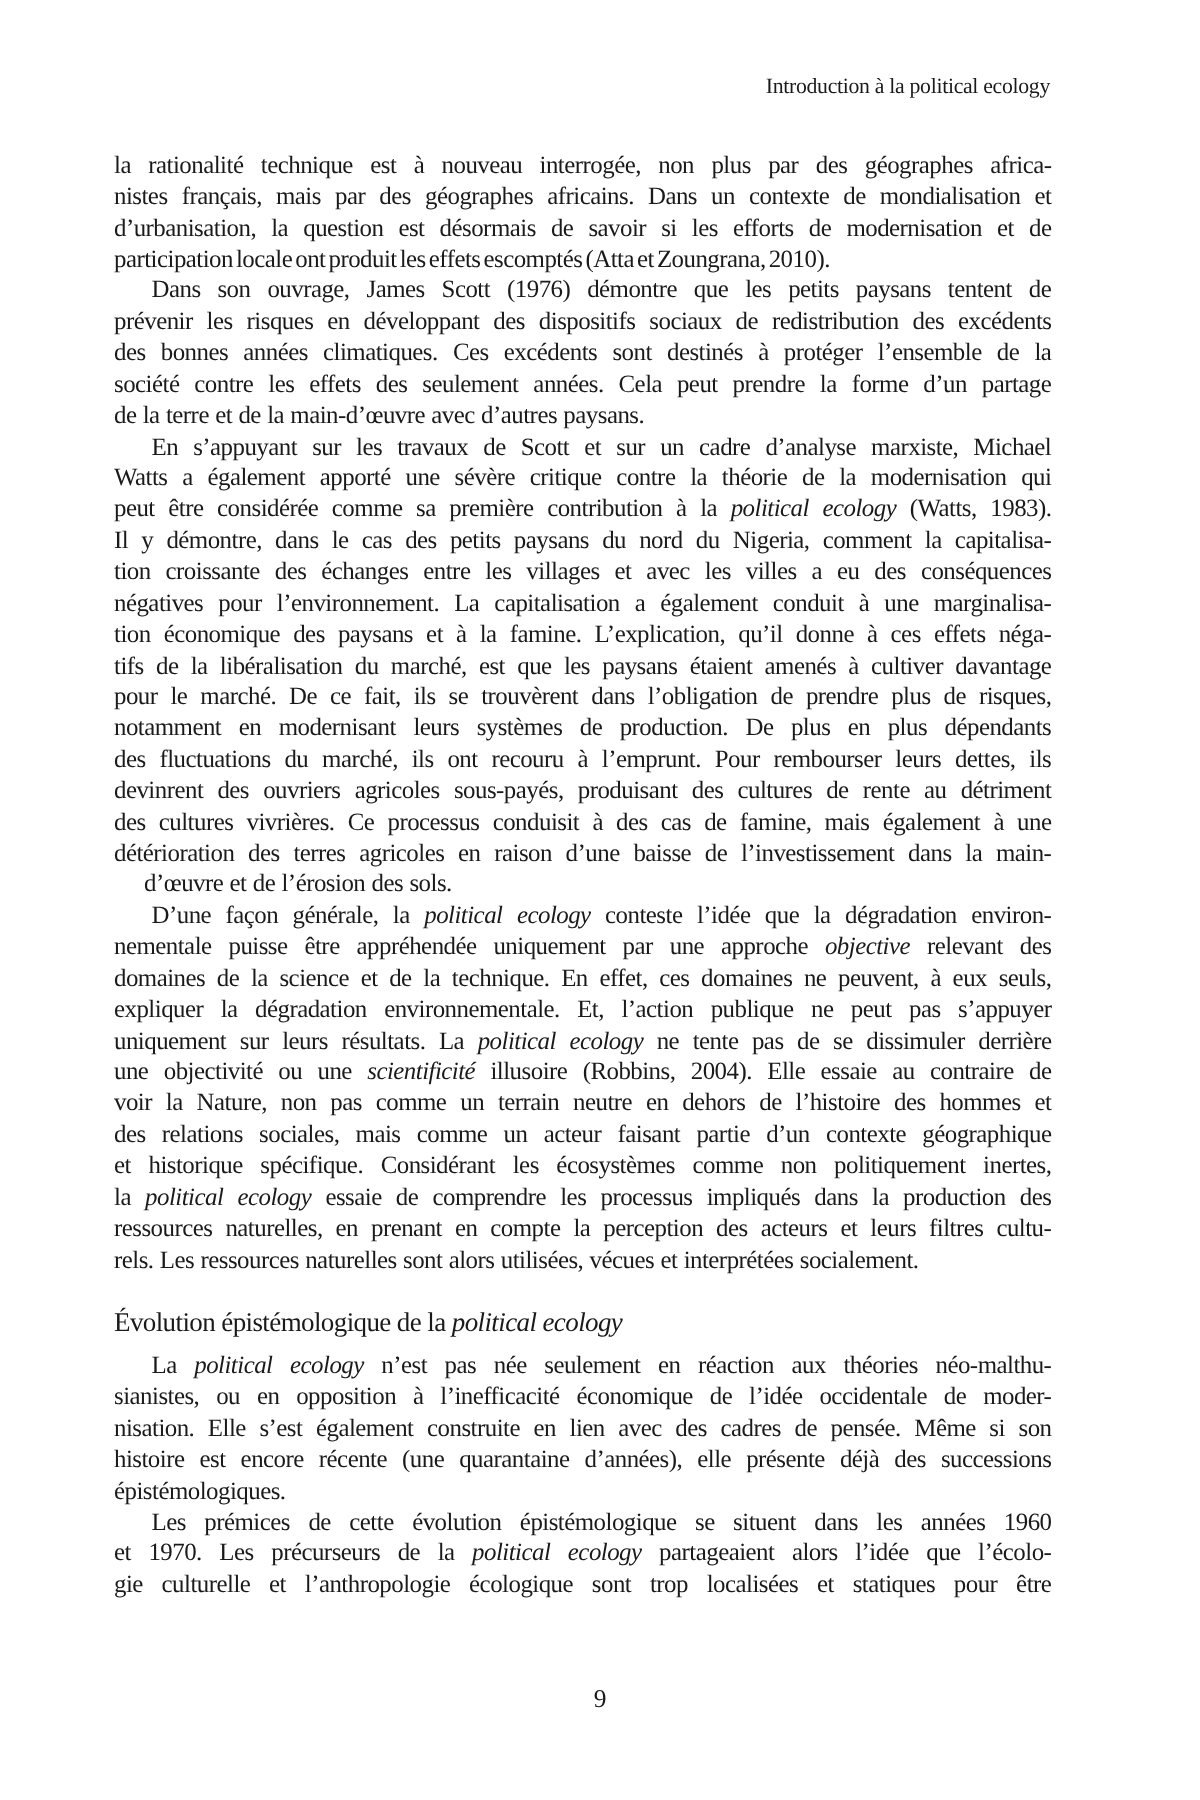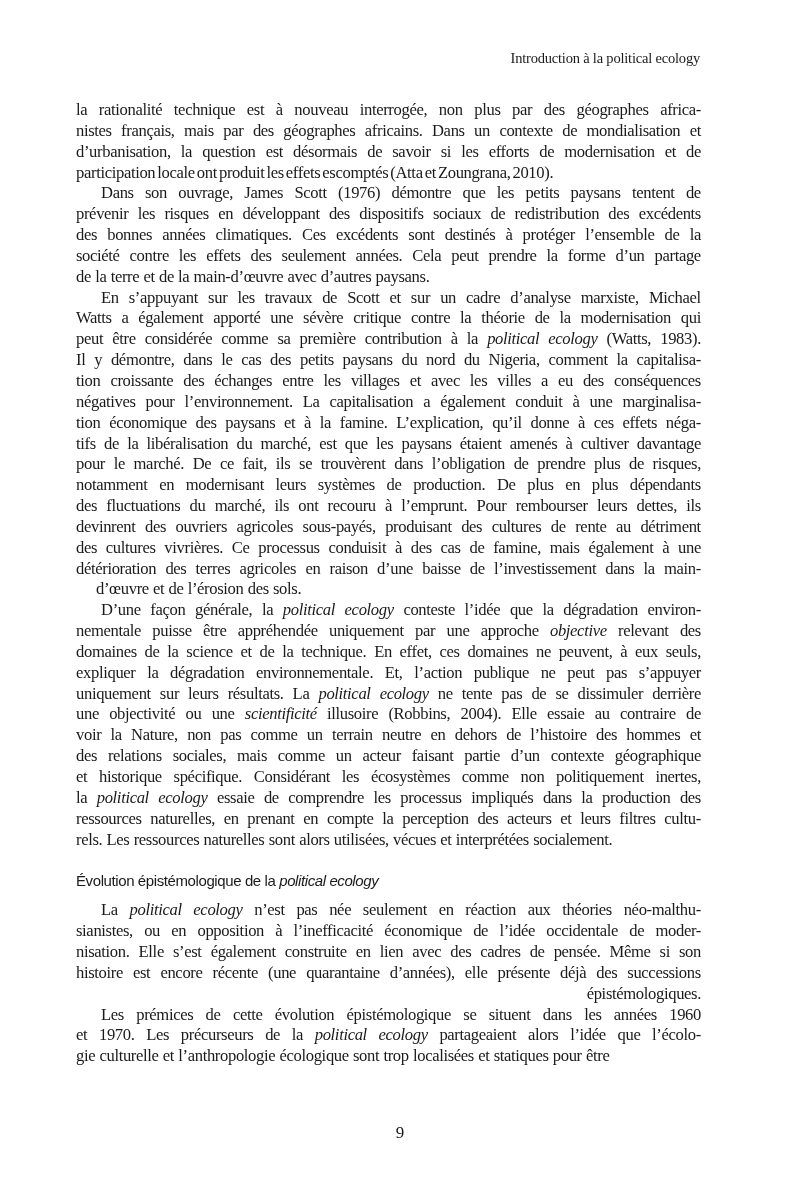--- a/index.html
+++ b/index.html
@@ -1,20 +1,20 @@
 <!DOCTYPE html>
 <html><head>
 <meta charset="utf-8">
 <style>
   html, body { margin:0; padding:0; background:#ffffff; }
   body { width:800px; height:1200px; position:relative; overflow:hidden; color:#1a1a1a; }
   .running-head { position:absolute; top:50px; right:100px; font-family:"Liberation Serif", serif; font-size:14.5px; letter-spacing:-0.2px; }
   .body { position:absolute; top:100px; left:76px; width:625px; font-family:"Liberation Serif", serif; font-size:16.6px; line-height:20.85px; letter-spacing:-0.35px; word-spacing:0px; }
   .para { margin:0; }
-  .heading { font-family:Liberation Sans, sans-serif; font-size:15px; letter-spacing:-0.4px; margin:20px 0 8px 0; line-height:22px; }
+  .heading { font-family:Liberation Serif, serif; font-size:18px; letter-spacing:-0.4px; margin:20px 0 8px 0; line-height:22px; }
   em { font-style:italic; }
   .page-number { position:absolute; top:1123px; left:0; width:800px; text-align:center; font-family:"Liberation Serif", serif; font-size:17px; }
   .jl { display:flex; justify-content:space-between; white-space:nowrap; height:20.85px; }
 </style>
 </head>
 <body>
 
 <div class="running-head">Introduction à la political ecology</div>
 
 <div class="body">
@@ -625,21 +625,21 @@
           <span>récente</span>
           <span>(une</span>
           <span>quarantaine</span>
           <span>d’années),</span>
           <span>elle</span>
           <span>présente</span>
           <span>déjà</span>
           <span>des</span>
           <span>successions</span>
         </div>
-        <div class="jl" style="justify-content: flex-end; gap: 4.2px;">
+        <div class="jl" style="justify-content: flex-start; gap: 4.2px;">
           <span>épistémologiques.</span>
         </div>
       </div>
       <div class="para">
         <div class="jl" style="padding-left: 25px;">
           <span>Les</span>
           <span>prémices</span>
           <span>de</span>
           <span>cette</span>
           <span>évolution</span>
@@ -659,21 +659,21 @@
           <span>de</span>
           <span>la</span>
           <em>political</em>
           <em>ecology</em>
           <span>partageaient</span>
           <span>alors</span>
           <span>l’idée</span>
           <span>que</span>
           <span>l’écolo-</span>
         </div>
-        <div class="jl" style="justify-content: flex-start; gap: 4.2px;">
+        <div class="jl" style="justify-content: space-between; gap: 4.2px;">
           <span>gie</span>
           <span>culturelle</span>
           <span>et</span>
           <span>l’anthropologie</span>
           <span>écologique</span>
           <span>sont</span>
           <span>trop</span>
           <span>localisées</span>
           <span>et</span>
           <span>statiques</span>

